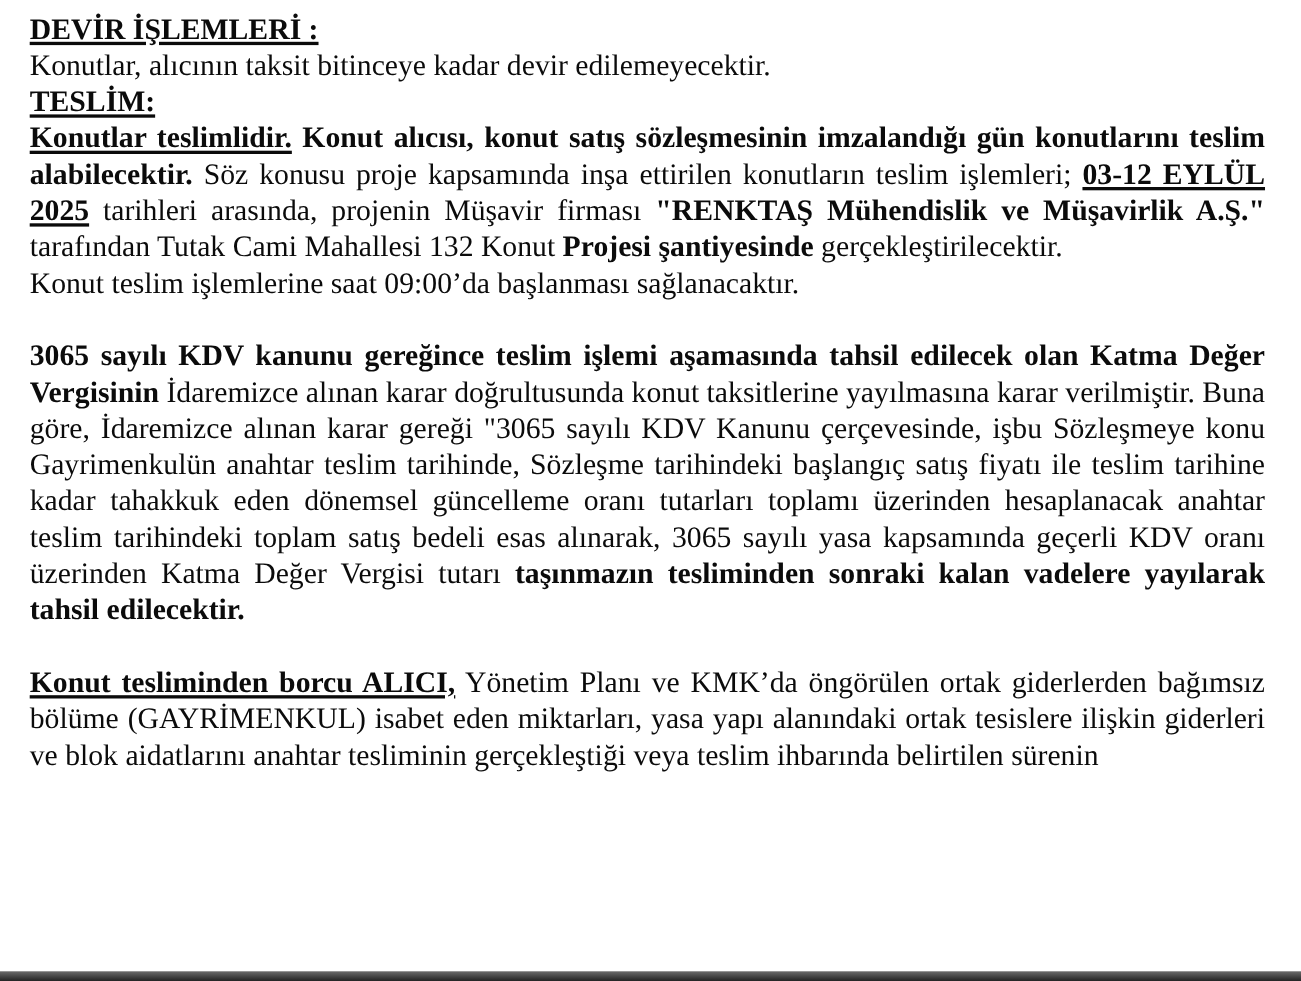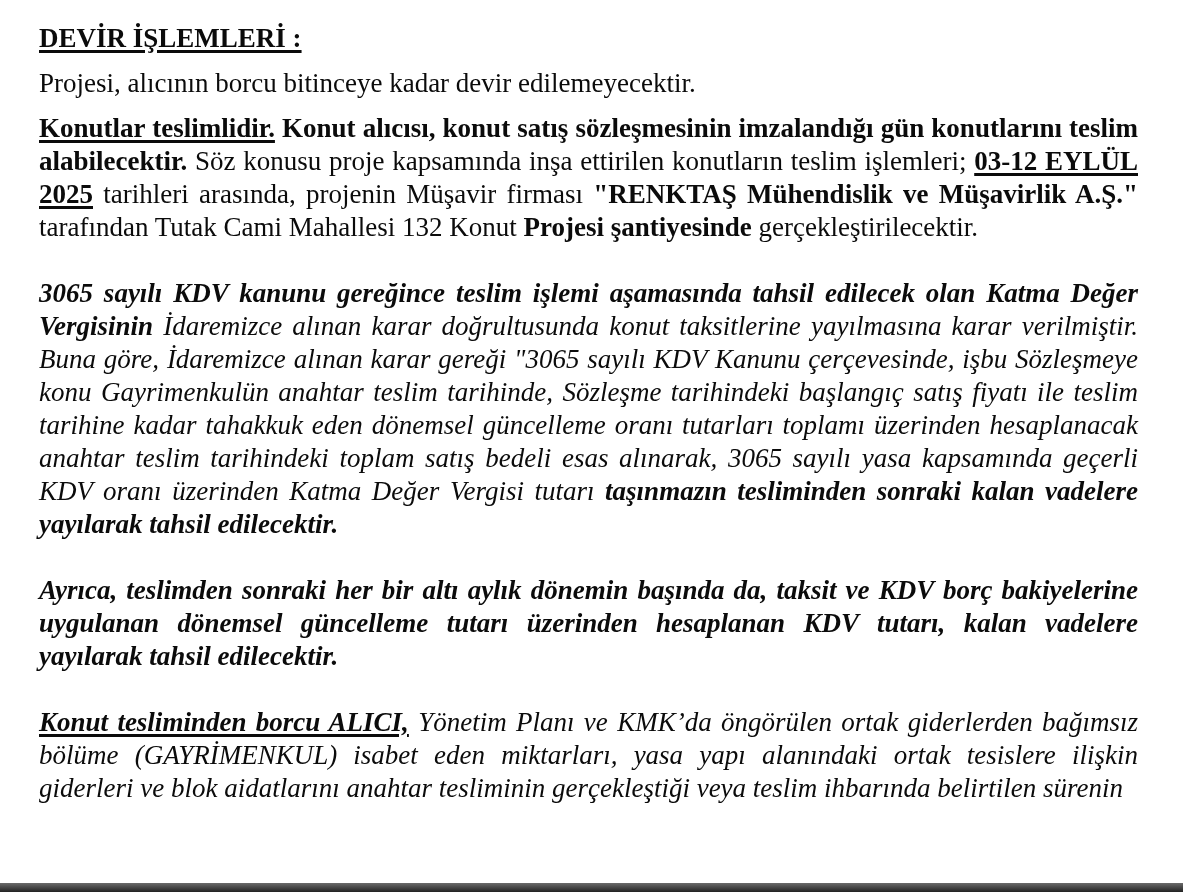--- a/index.html
+++ b/index.html
@@ -11,25 +11,25 @@
     font-family: "Liberation Serif", "DejaVu Serif", serif;
     overflow: hidden;
     position: relative;
   }
   .doc {
     padding: 10px 33px 0 27px;
     font-size: 27px;
     line-height: 33px;
   }
   .para {
-    margin: 12px;
+    margin: 0;
     text-align: justify;
   }
   .headline { text-align: left; }
-  .space-before { margin-top: 33px; font-style: italic; }
+  .space-before { margin-top: 33px; }
   .b { font-weight: 700; }
   .u {
     text-decoration: underline;
     text-decoration-thickness: 2.5px;
     text-underline-offset: 3px;
   }
   .cut-bar {
     position: absolute;
     left: 0;
     right: 0;
@@ -38,27 +38,28 @@
     background: linear-gradient(#6b6b6b, #222222);
   }
 </style>
 </head>
 <body>
 
 <div class="doc">
 
   <p class="para headline"><span class="b u">DEVİR İŞLEMLERİ :</span></p>
 
-  <p class="para"><span>Projesi, alıcının borcu bitinceye kadar devir edilemeyecektir.</span></p>
+  <p class="para"><span>Konutlar, alıcının taksit bitinceye kadar devir edilemeyecektir.</span></p>
 
+  <p class="para headline"><span class="b u">TESLİM:</span></p>
 
   <p class="para"><span class="b u">Konutlar teslimlidir.</span><span class="b"> Konut alıcısı, konut satış sözleşmesinin imzalandığı gün konutlarını teslim alabilecektir. </span><span>Söz konusu proje kapsamında inşa ettirilen konutların teslim işlemleri; </span><span class="b u">03-12 EYLÜL 2025</span><span> tarihleri arasında, projenin Müşavir firması </span><span class="b">"RENKTAŞ Mühendislik ve Müşavirlik A.Ş."</span><span> tarafından Tutak Cami Mahallesi 132 Konut </span><span class="b">Projesi şantiyesinde</span><span> gerçekleştirilecektir.</span></p>
 
+  <p class="para"><span>Konut teslim işlemlerine saat 09:00’da başlanması sağlanacaktır.</span></p>
 
   <p class="para space-before"><span class="b">3065 sayılı KDV kanunu gereğince teslim işlemi aşamasında tahsil edilecek olan Katma Değer Vergisinin</span><span> İdaremizce alınan karar doğrultusunda konut taksitlerine yayılmasına karar verilmiştir. Buna göre, İdaremizce alınan karar gereği "3065 sayılı KDV Kanunu çerçevesinde, işbu Sözleşmeye konu Gayrimenkulün anahtar teslim tarihinde, Sözleşme tarihindeki başlangıç satış fiyatı ile teslim tarihine kadar tahakkuk eden dönemsel güncelleme oranı tutarları toplamı üzerinden hesaplanacak anahtar teslim tarihindeki toplam satış bedeli esas alınarak, 3065 sayılı yasa kapsamında geçerli KDV oranı üzerinden Katma Değer Vergisi tutarı </span><span class="b">taşınmazın tesliminden sonraki kalan vadelere yayılarak tahsil edilecektir.</span></p>
 
-  <p class="para space-before"><span class="b">Ayrıca, teslimden sonraki her bir altı aylık dönemin başında da, taksit ve KDV borç bakiyelerine uygulanan dönemsel güncelleme tutarı üzerinden hesaplanan KDV tutarı, kalan vadelere yayılarak tahsil edilecektir.</span></p>
 
   <p class="para space-before"><span class="b u">Konut tesliminden borcu ALICI,</span><span> Yönetim Planı ve KMK’da öngörülen ortak giderlerden bağımsız bölüme (GAYRİMENKUL) isabet eden miktarları, yasa yapı alanındaki ortak tesislere ilişkin giderleri ve blok aidatlarını anahtar tesliminin gerçekleştiği veya teslim ihbarında belirtilen sürenin</span></p>
 
 </div>
 
 <div class="cut-bar"></div>
 
 </body></html>

